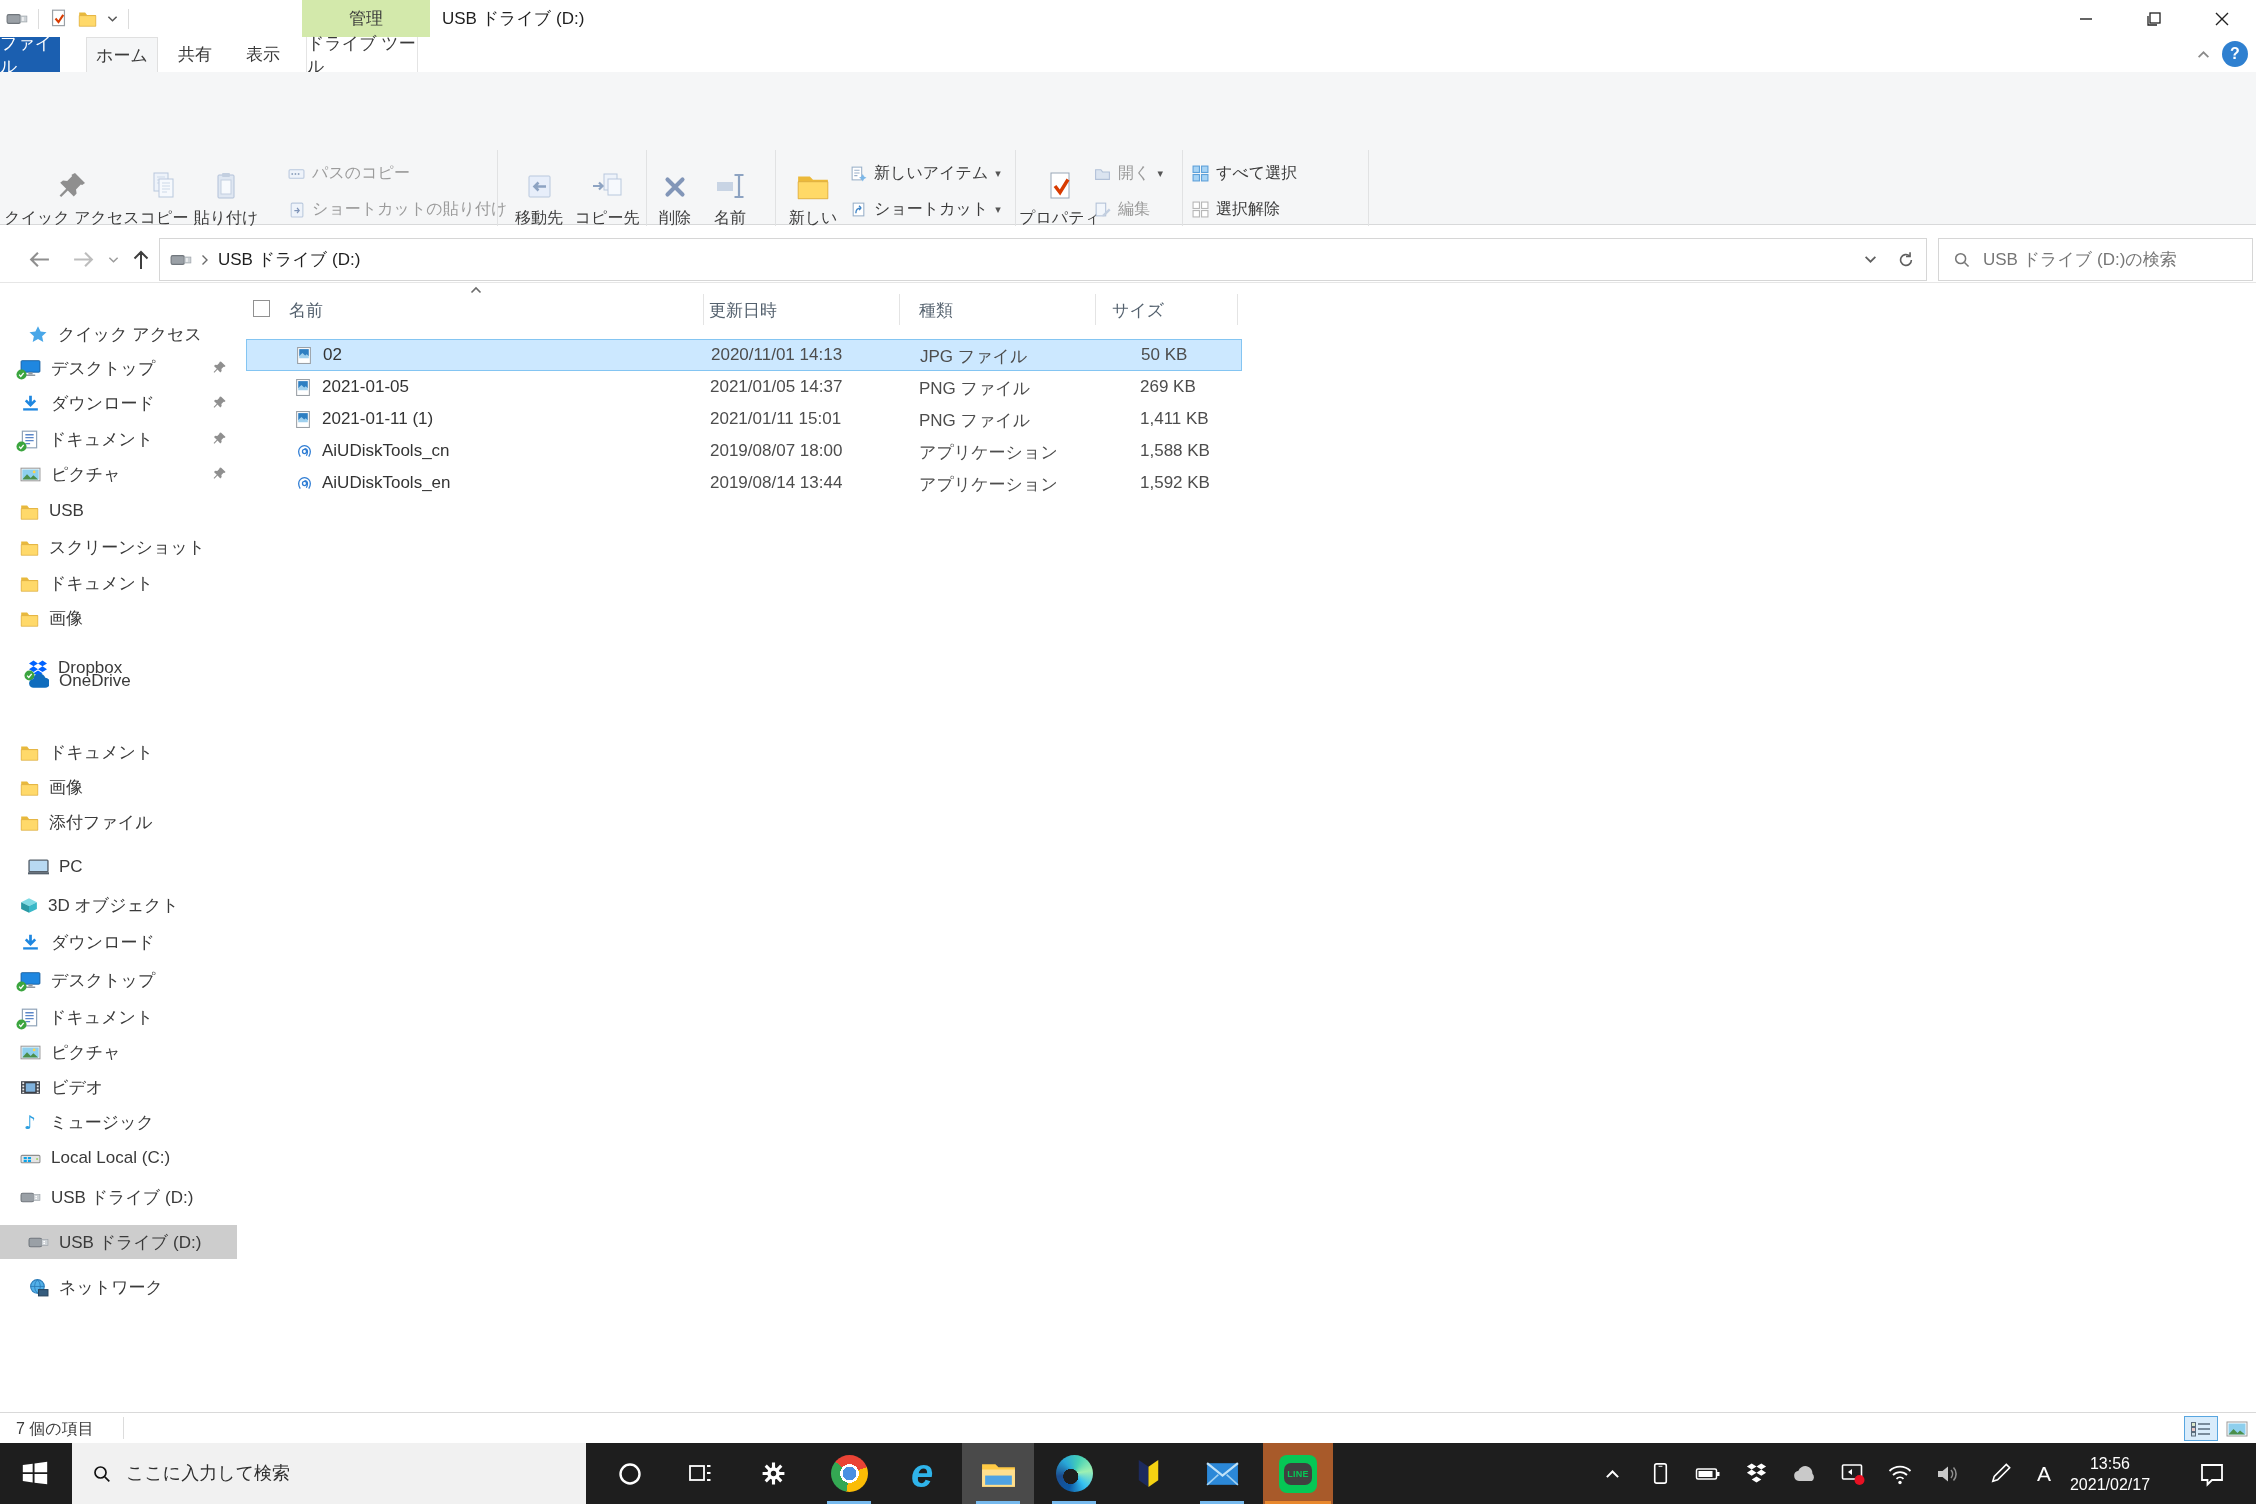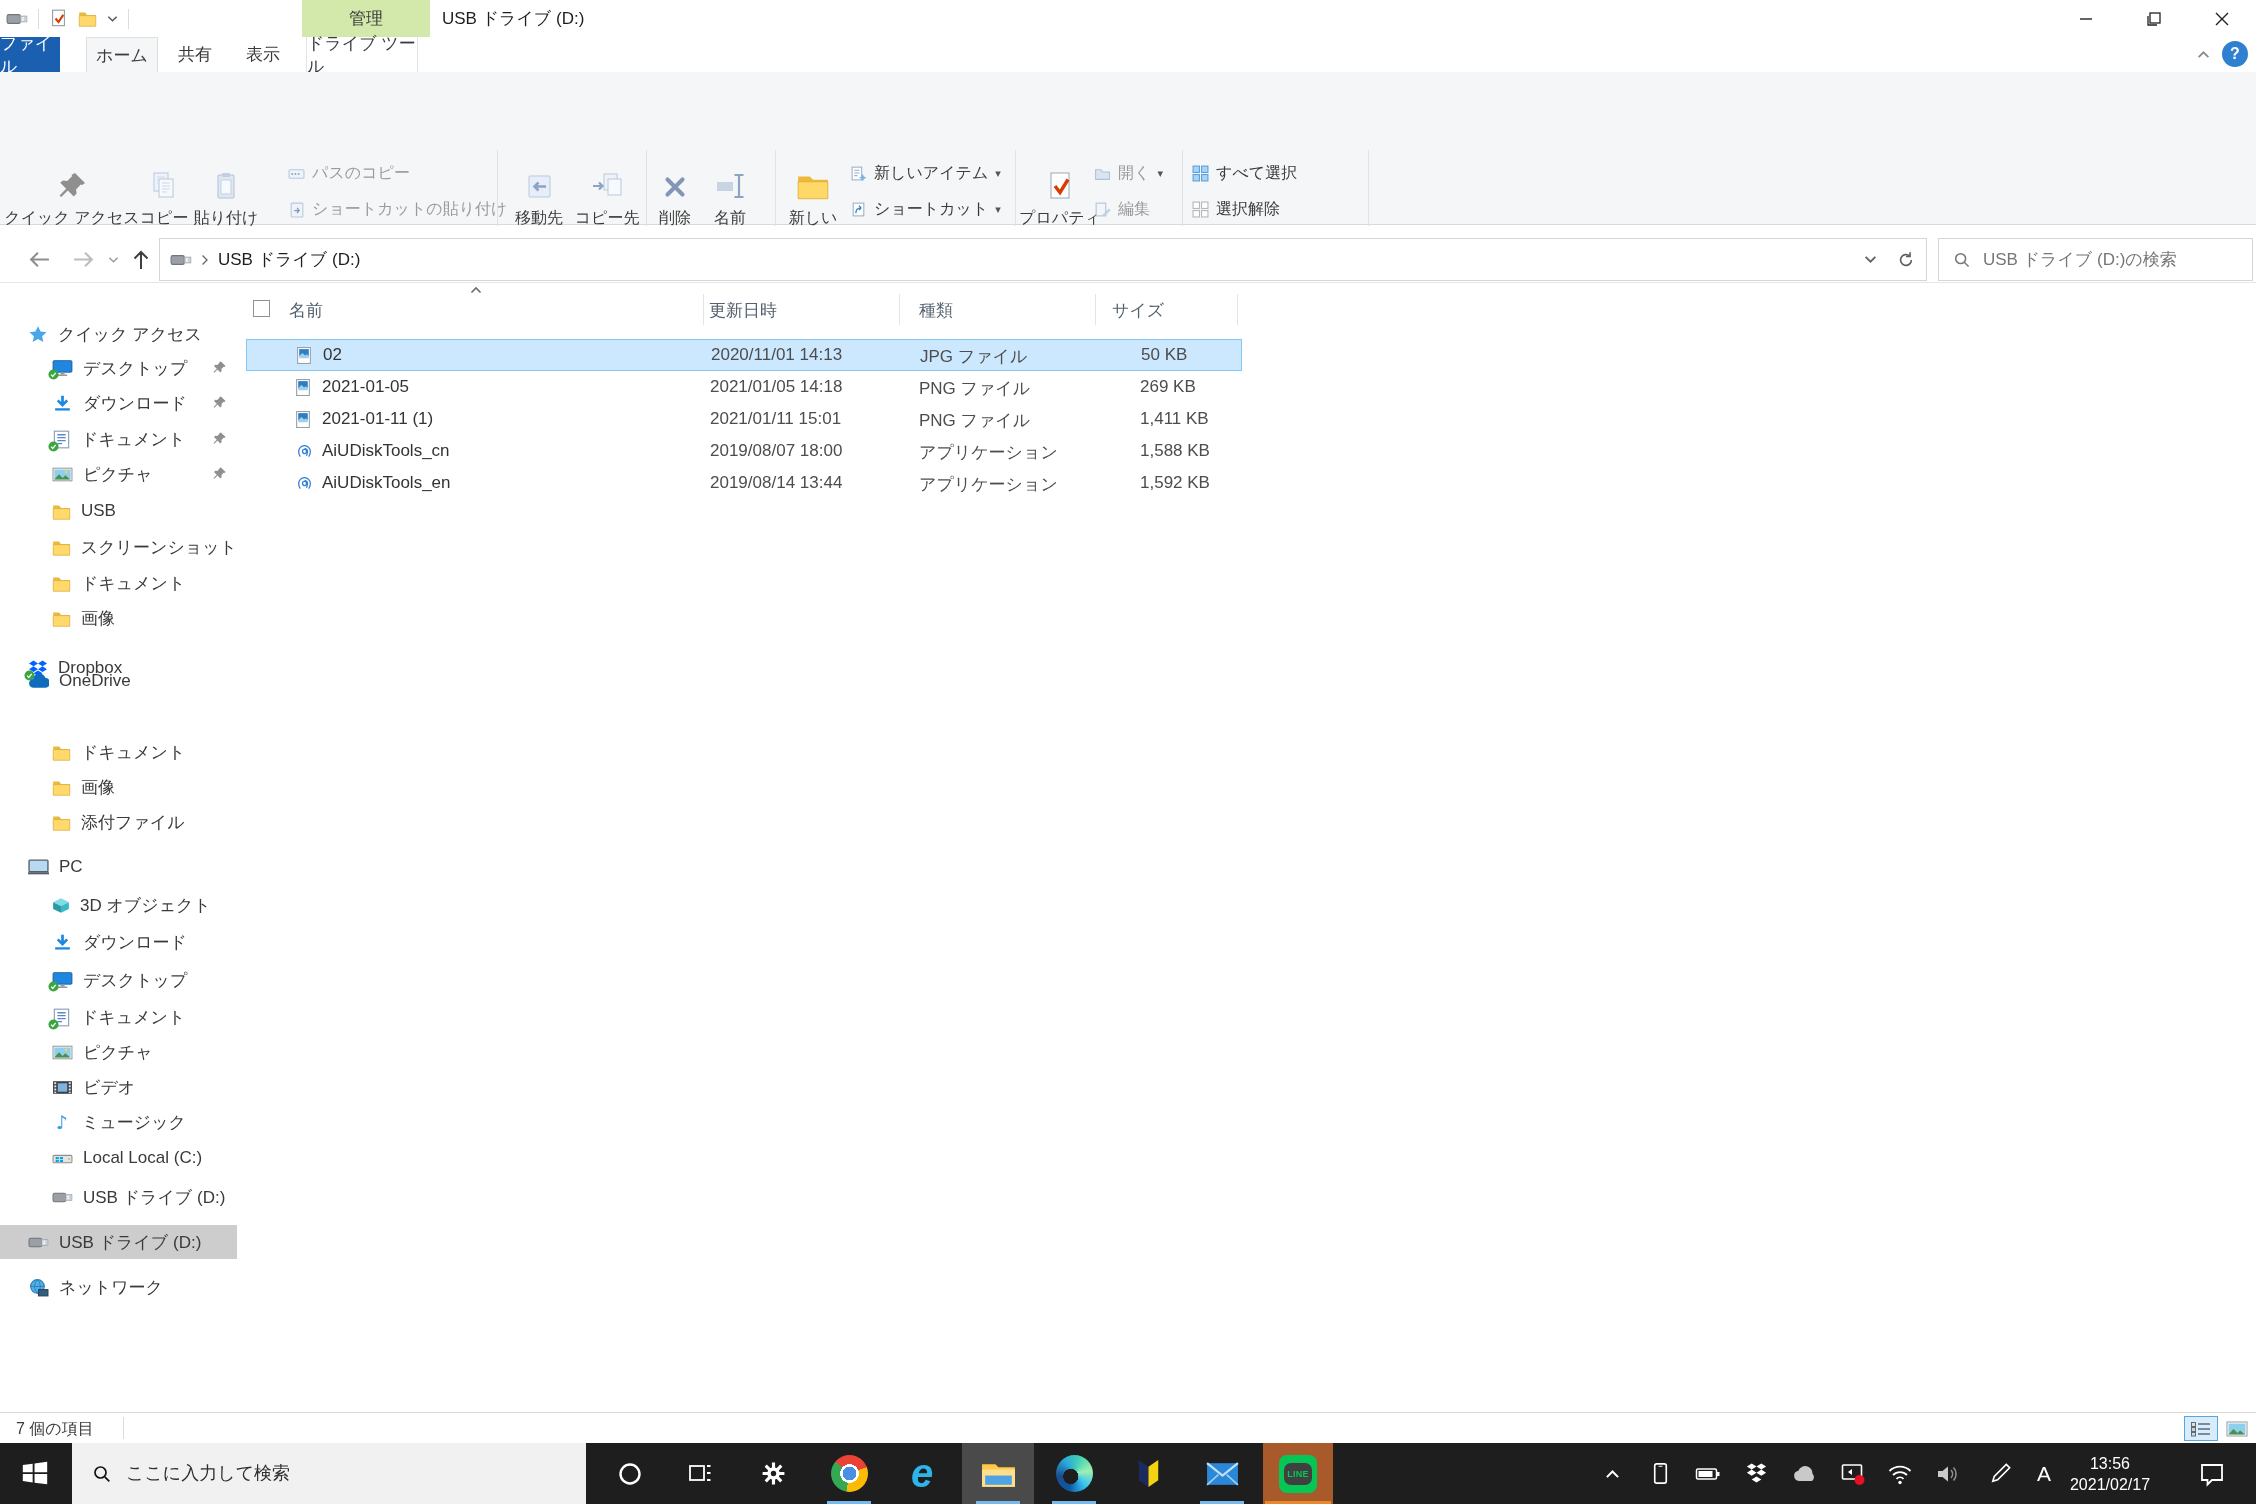--- a/index.html
+++ b/index.html
@@ -40,21 +40,21 @@
   .addr{position:absolute;left:159px;top:238px;width:1768px;height:43px;border:1px solid #d6d6d6;background:#fff;display:flex;align-items:center}
   .addr .crumb{display:flex;align-items:center;gap:9px;padding-left:10px;font-size:17px;color:#1e1e1e}
   .addr-right{position:absolute;right:2px;top:2px;height:37px;display:flex;align-items:center}
   .addr-rbtn{width:36px;height:37px;display:flex;align-items:center;justify-content:center;color:#5f5f5f}
   .searchbox{position:absolute;left:1938px;top:238px;width:315px;height:43px;border:1px solid #d6d6d6;background:#fff;display:flex;align-items:center;gap:12px;padding-left:14px}
   .searchbox input{border:none;outline:none;font-size:17px;width:250px;color:#333;font-family:inherit;background:transparent}
   .searchbox input::placeholder{color:#767676;opacity:1}
 
   
   .sitem{position:absolute;left:0;width:237px;height:34px;display:flex;align-items:center;gap:10px;font-size:17px;color:#3a3a3a}
-  .lv0{padding-left:28px}.lv1{padding-left:52px}
+  .lv0{padding-left:28px}.lv1{padding-left:20px}
   .sitem.sel{background:#cdcdcd}
   .slab{white-space:nowrap}
   .spin{position:absolute;right:10px;top:9px}
   .iwrap{position:relative;display:flex}
   .badge{position:absolute;left:-4px;bottom:-3px}
   .note{color:#2d9fe0;font-size:19px;width:20px;text-align:center;font-family:"DejaVu Sans",sans-serif}
 
   
   .fhead{position:absolute;left:246px;top:288px;width:996px;height:43px;font-size:17px;color:#54616e}
   .hcol{position:absolute;top:11px;white-space:nowrap}
@@ -898,21 +898,21 @@
   <span class="fname">02</span>
   <span class="fdate">2020/11/01 14:13</span>
   <span class="ftype">JPG ファイル</span>
   <span class="fsize">50 KB</span>
 </div>
 <div class="frow" style="top:372px">
   <svg class="use fic" width="14" height="17">
       <use href="#sy-imgfile"></use>
     </svg>
   <span class="fname">2021-01-05</span>
-  <span class="fdate">2021/01/05 14:18</span>
+  <span class="fdate">2021/01/05 14:37</span>
   <span class="ftype">PNG ファイル</span>
   <span class="fsize">269 KB</span>
 </div>
 <div class="frow" style="top:404px">
   <svg class="use fic" width="14" height="17">
       <use href="#sy-imgfile"></use>
     </svg>
   <span class="fname">2021-01-11 (1)</span>
   <span class="fdate">2021/01/11 15:01</span>
   <span class="ftype">PNG ファイル</span>

